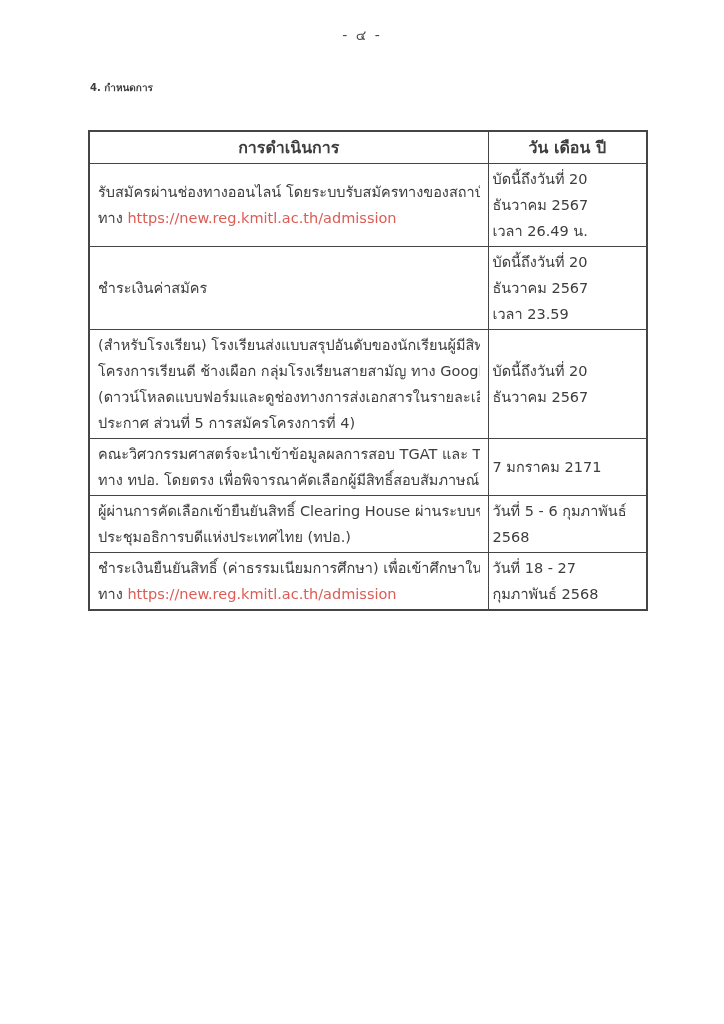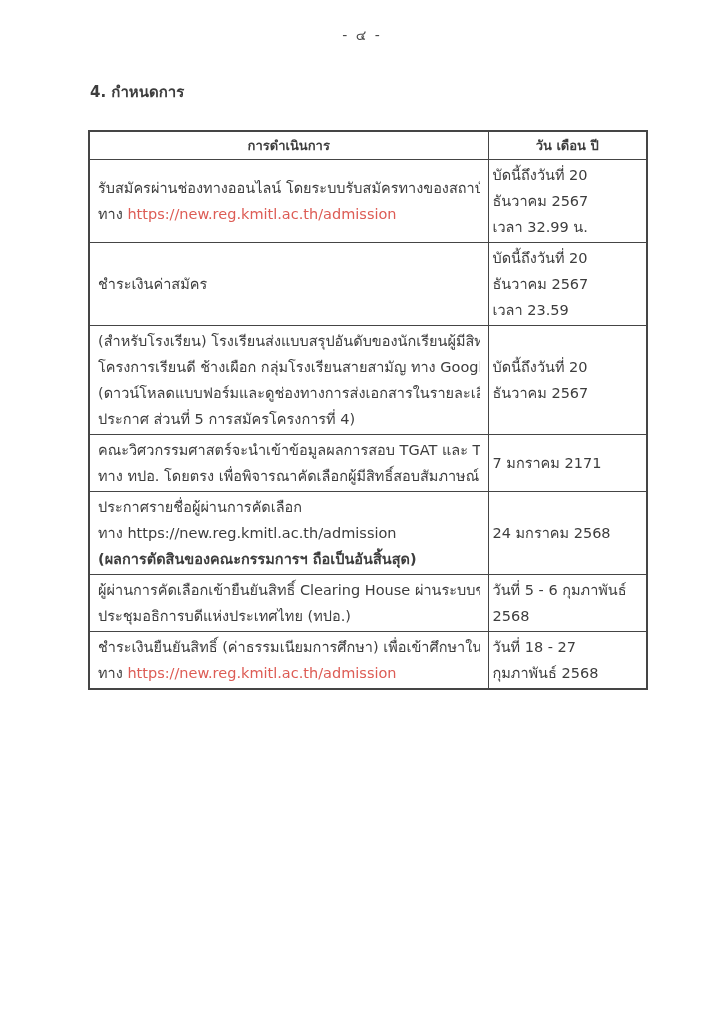--- a/index.html
+++ b/index.html
@@ -16,36 +16,36 @@
     color:var(--text);
     font-size:14.5px;
   }
   .page{position:relative;width:724px;height:1024px;overflow:hidden;}
   .page-number{
     position:absolute;top:24px;left:0;right:0;
     text-align:center;font-size:14px;color:#4a4a4a;letter-spacing:2px;
   }
   .section-heading{
     position:absolute;top:80px;left:90px;
-    font-weight:700;font-size:15px;
+    font-weight:700;font-size:10px;
   }
   table.schedule{
     position:absolute;top:130px;left:88px;
     width:558px;
     border-collapse:collapse;
     table-layout:fixed;
   }
   table.schedule,table.schedule th,table.schedule td{
     border:1px solid var(--border);
   }
   table.schedule{border:2px solid var(--border);}
   th.col-activity{width:399px;}
   th.col-date{width:159px;}
   th{
-    font-weight:700;font-size:13px;
+    font-weight:700;font-size:16px;
     padding:3px 4px;height:28px;
     text-align:center;vertical-align:middle;
   }
   td{
     padding:2px 8px;
     vertical-align:middle;
   }
   td.activity-cell{text-align:left;}
   td.date-cell{text-align:left;padding:2px 4px;}
   .line{line-height:26px;white-space:nowrap;overflow:hidden;}
@@ -70,21 +70,21 @@
       </tr>
     </thead>
     <tbody id="schedule-body">
         <tr>
           <td class="activity-cell">
             <div class="line"><span class="seg-plain">รับสมัครผ่านช่องทางออนไลน์ โดยระบบรับสมัครทางของสถาบันฯ</span></div>
             <div class="line"><span class="seg-plain">ทาง </span><a class="seg-link">https://new.reg.kmitl.ac.th/admission</a></div>
           </td>
           <td class="date-cell">
             <div class="date-line">บัดนี้ถึงวันที่ 20 ธันวาคม 2567</div>
-            <div class="date-line">เวลา 32.99 น.</div>
+            <div class="date-line">เวลา 26.49 น.</div>
           </td>
         </tr>
         <tr>
           <td class="activity-cell">
             <div class="line"><span class="seg-plain">ชำระเงินค่าสมัคร</span></div>
           </td>
           <td class="date-cell">
             <div class="date-line">บัดนี้ถึงวันที่ 20 ธันวาคม 2567</div>
             <div class="date-line">เวลา 23.59</div>
           </td>
@@ -104,30 +104,20 @@
           <td class="activity-cell">
             <div class="line"><span class="seg-plain">คณะวิศวกรรมศาสตร์จะนำเข้าข้อมูลผลการสอบ TGAT และ TPAT3 จาก</span></div>
             <div class="line"><span class="seg-plain">ทาง ทปอ. โดยตรง เพื่อพิจารณาคัดเลือกผู้มีสิทธิ์สอบสัมภาษณ์</span></div>
           </td>
           <td class="date-cell">
             <div class="date-line">7 มกราคม 2171</div>
           </td>
         </tr>
         <tr>
           <td class="activity-cell">
-            <div class="line"><span class="seg-plain">ประกาศรายชื่อผู้ผ่านการคัดเลือก</span></div>
-            <div class="line"><span class="seg-plain">ทาง </span><a class="seg-link-dark">https://new.reg.kmitl.ac.th/admission</a></div>
-            <div class="line"><span class="seg-bold">(ผลการตัดสินของคณะกรรมการฯ ถือเป็นอันสิ้นสุด)</span></div>
-          </td>
-          <td class="date-cell">
-            <div class="date-line">24 มกราคม 2568</div>
-          </td>
-        </tr>
-        <tr>
-          <td class="activity-cell">
             <div class="line"><span class="seg-plain">ผู้ผ่านการคัดเลือกเข้ายืนยันสิทธิ์ Clearing House ผ่านระบบของสมาคมที่</span></div>
             <div class="line"><span class="seg-plain">ประชุมอธิการบดีแห่งประเทศไทย (ทปอ.)</span></div>
           </td>
           <td class="date-cell">
             <div class="date-line">วันที่ 5 - 6 กุมภาพันธ์ 2568</div>
           </td>
         </tr>
         <tr>
           <td class="activity-cell">
             <div class="line"><span class="seg-plain">ชำระเงินยืนยันสิทธิ์ (ค่าธรรมเนียมการศึกษา) เพื่อเข้าศึกษาในสถาบันฯ</span></div>

